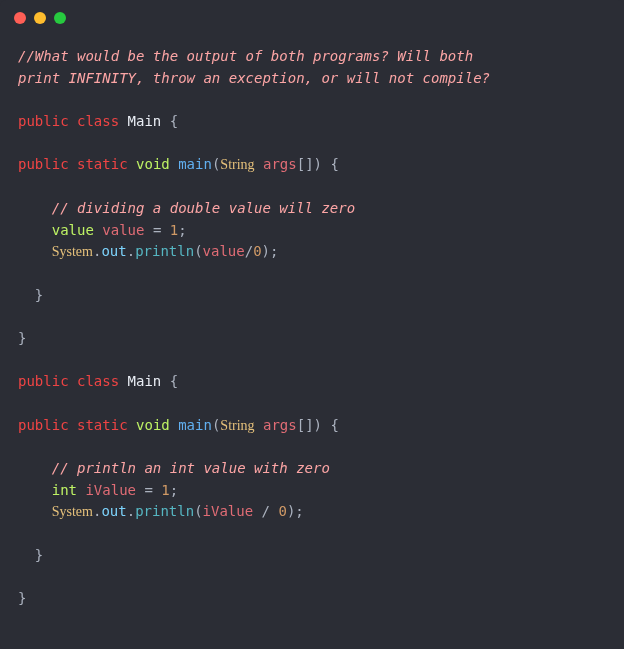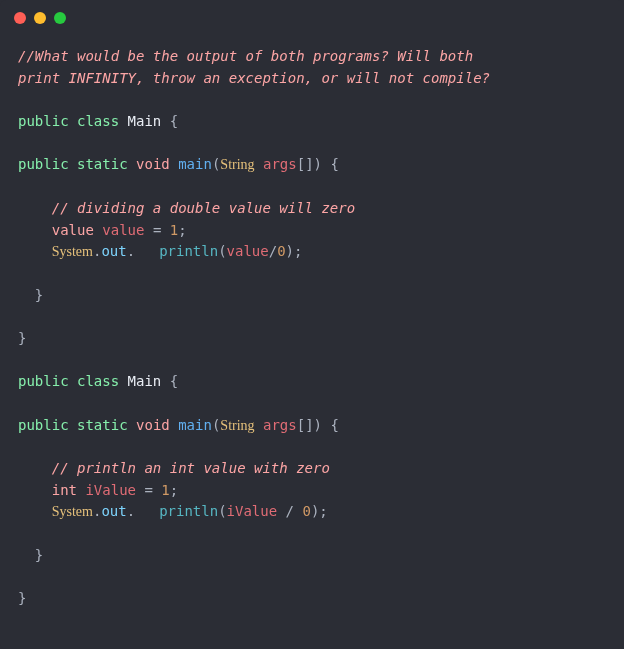--- a/index.html
+++ b/index.html
@@ -43,38 +43,37 @@
     }
     pre {
       white-space: pre;
       font-family: inherit;
     }
     .comment {
       color: #fca5a5;
       font-style: italic;
     }
     .keyword {
-      color: #fca5a5;
+      color: #bef264;
     }
     .keyword2 {
-      color: #86efac;
+      color: #ef4444;
     }
     .type {
       color: #61afef;
     }
     .classname {
       color: #e5c07b;
       font-family: Liberation Serif, serif;
     }
     .plain {
       color: #e9edf4;
     }
     .methodcall {
       color: #56b6c2;
-      margin-left: 24px;
     }
     .param {
       color: #e06c75;
     }
     .punct {
       color: #abb2bf;
     }
     .property {
       color: #7dd3fc;
     }

